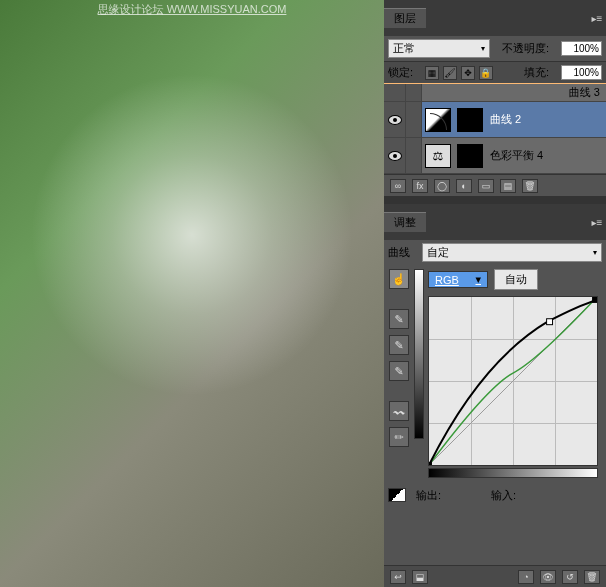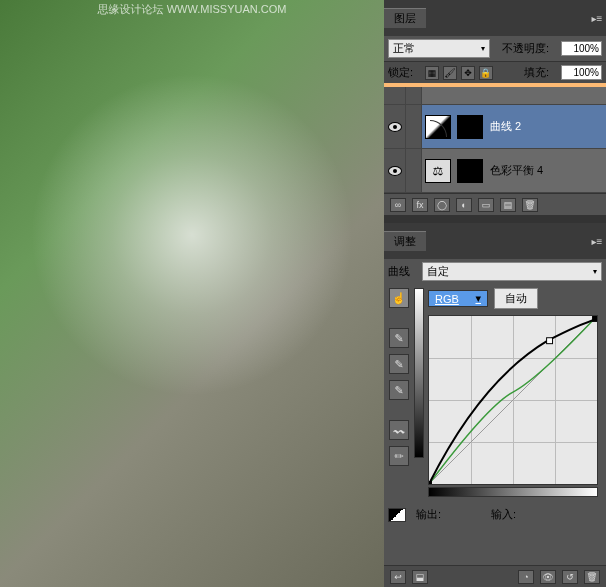--- a/index.html
+++ b/index.html
@@ -1,33 +1,33 @@
 <!DOCTYPE html>
 <html><head>
 <meta charset="utf-8">
 <style>
 * { margin: 0; padding: 0; box-sizing: border-box; font-family: "Microsoft YaHei", sans-serif; }
 body { width: 606px; height: 587px; background: #535353; display: flex; overflow: hidden; }
 .canvas { width: 384px; height: 587px; background: linear-gradient(135deg, #4a7a3a 0%, #6a9a5a 30%, #8a8a7a 60%, #6a6a5a 100%); position: relative; }
 .canvas::after { content: ""; position: absolute; inset: 0; background: radial-gradient(circle at 50% 40%, rgba(255,255,255,0.7) 0%, rgba(255,255,255,0.3) 20%, transparent 40%); }
-.watermark { position: absolute; top: 2px; left: 50%; transform: translateX(-50%); color: rgba(255,255,255,0.7); font-size: 11px; z-index: 10; }
+.watermark { position: absolute; top: 2px; left: 50%; transform: translateX(-50%); color: rgba(255,255,255,0.7); font-size: 11px; z-index: 10; text-decoration: underline; }
 .panels { width: 222px; height: 587px; background: #535353; display: flex; flex-direction: column; }
 .panel-tabs { height: 36px; background: #3a3a3a; display: flex; align-items: center; }
 .panel-tab { padding: 2px 10px; font-size: 11px; color: #000; background: #535353; border-top: 1px solid #777; }
 .panel-menu { margin-left: auto; width: 18px; color: #ccc; font-size: 10px; text-align: center; cursor: pointer; }
 .row { display: flex; align-items: center; padding: 3px 4px; font-size: 11px; color: #000; gap: 12px; }
 .select { background: #e8e8e8; border: 1px solid #888; padding: 1px 4px; font-size: 11px; display: flex; align-items: center; justify-content: space-between; min-width: 70px; }
 .select .arrow { font-size: 8px; }
 .label { font-size: 11px; color: #000; }
 .input-num { width: 41px; background: #fff; border: 1px solid #888; font-size: 10px; padding: 1px 2px; text-align: right; }
-.lock-row { background: #4a4a4a; border-top: 1px solid #333; border-bottom: 4px solid #fdba74; }
+.lock-row { background: #4a4a4a; border-top: 1px solid #333; border-bottom: 1px solid #fdba74; }
 .lock-icons { display: flex; gap: 4px; }
 .lock-icon { width: 14px; height: 14px; background: #6a6a6a; border: 1px solid #333; display: flex; align-items: center; justify-content: center; font-size: 9px; }
 .layers-list { background: #6a6a6a; }
-.layer-row { display: flex; align-items: center; height: 44px; border-bottom: 1px solid #444; }
+.layer-row { display: flex; align-items: center; height: 36px; border-bottom: 1px solid #444; }
 .layer-row.selected { background: #5a7aa8; }
 .vis-col { width: 22px; height: 100%; border-right: 1px solid #444; display: flex; align-items: center; justify-content: center; background: #535353; }
 .eye { width: 14px; height: 10px; border: 1px solid #000; border-radius: 50%; background: #ddd; position: relative; }
 .eye::after { content: ""; position: absolute; width: 4px; height: 4px; background: #000; border-radius: 50%; top: 2px; left: 4px; }
 .link-col { width: 16px; height: 100%; border-right: 1px solid #444; background: #535353; }
 .thumb { width: 26px; height: 24px; border: 1px solid #000; margin: 0 3px; background: #fff; }
 .thumb.curves { background: linear-gradient(135deg, #fff 45%, #000 55%); position: relative; }
 .thumb.curves::after { content: ""; position: absolute; width: 16px; height: 16px; border: 1px solid #333; border-radius: 0 100% 0 0; top: 4px; left: 4px; border-left: none; border-bottom: none; }
 .thumb.balance { background: #ddd; display: flex; align-items: center; justify-content: center; font-size: 12px; }
 .thumb.mask { background: #000; }
@@ -41,21 +41,21 @@
 .tool-btn { width: 20px; height: 20px; background: #6a6a6a; border: 1px solid #333; display: flex; align-items: center; justify-content: center; font-size: 11px; color: #ddd; }
 .tool-btn.active { background: #8a8a8a; }
 .curve-box { width: 170px; height: 170px; background: #e8e8e8; border: 1px solid #333; position: relative; }
 .grid-line { position: absolute; background: #bbb; }
 .grid-h { width: 100%; height: 1px; }
 .grid-v { height: 100%; width: 1px; }
 .curve-svg { position: absolute; inset: 0; width: 100%; height: 100%; }
 .grad-h { width: 170px; height: 10px; background: linear-gradient(90deg, #000, #fff); border: 1px solid #333; margin-top: 2px; }
 .grad-v { width: 10px; height: 170px; background: linear-gradient(180deg, #fff, #000); border: 1px solid #333; position: absolute; left: -14px; top: 0; }
 .curve-container { position: relative; margin-left: 14px; }
-.io-row { display: flex; align-items: center; gap: 10px; padding: 6px 4px; font-size: 11px; }
+.io-row { display: flex; align-items: flex-start; gap: 10px; padding: 6px 4px; font-size: 11px; }
 .io-grad { width: 18px; height: 14px; background: linear-gradient(135deg, #000 50%, #fff 50%); border: 1px solid #333; }
 .adj-bottom { height: 22px; background: #4a4a4a; border-top: 1px solid #333; display: flex; align-items: center; gap: 6px; padding: 0 6px; margin-top: auto; }
 .channel-sel { background: #5a9ae8; color: #fff; border: 1px solid #333; padding: 1px 6px; font-size: 11px; min-width: 60px; display: flex; justify-content: space-between; align-items: center; text-decoration: underline; }
 .auto-btn { background: #e8e8e8; border: 1px solid #888; padding: 2px 10px; font-size: 11px; }
 .spacer-vert { height: 8px; background: #333; }
 </style>
 </head>
 <body>
 
 <div class="canvas">
@@ -86,20 +86,23 @@
         <div class="lock-icon">🔒</div>
       </div>
       <span style="margin-left:auto" class="label">填充:</span>
       <div class="input-num">100%</div>
     </div>
 
     <div class="layers-list">
       <div class="layer-row" style="height:18px">
         <div class="vis-col"></div>
         <div class="link-col"></div>
+        <div style="flex:1;display:flex;align-items:center;justify-content:flex-end;padding-right:6px">
+          <span class="layer-name">曲线 3</span>
+        </div>
       </div>
       <div class="layer-row selected">
         <div class="vis-col">
             <div class="eye"></div>
           </div>
         <div class="link-col"></div>
         <div class="thumb curves"></div>
         <div class="thumb mask"></div>
         <span class="layer-name">曲线 2</span>
       </div>

